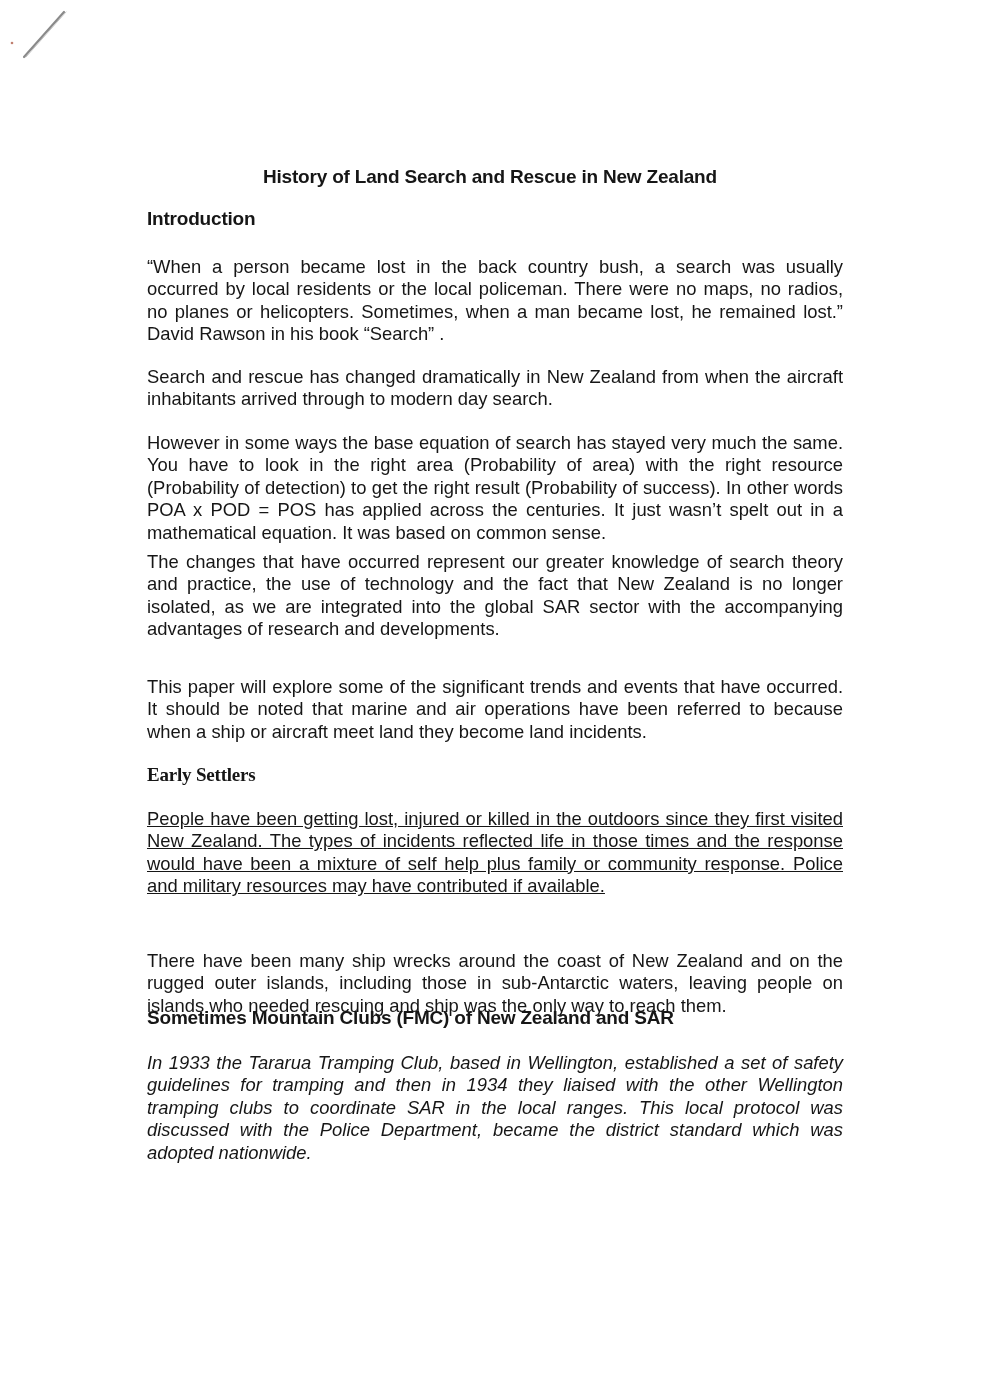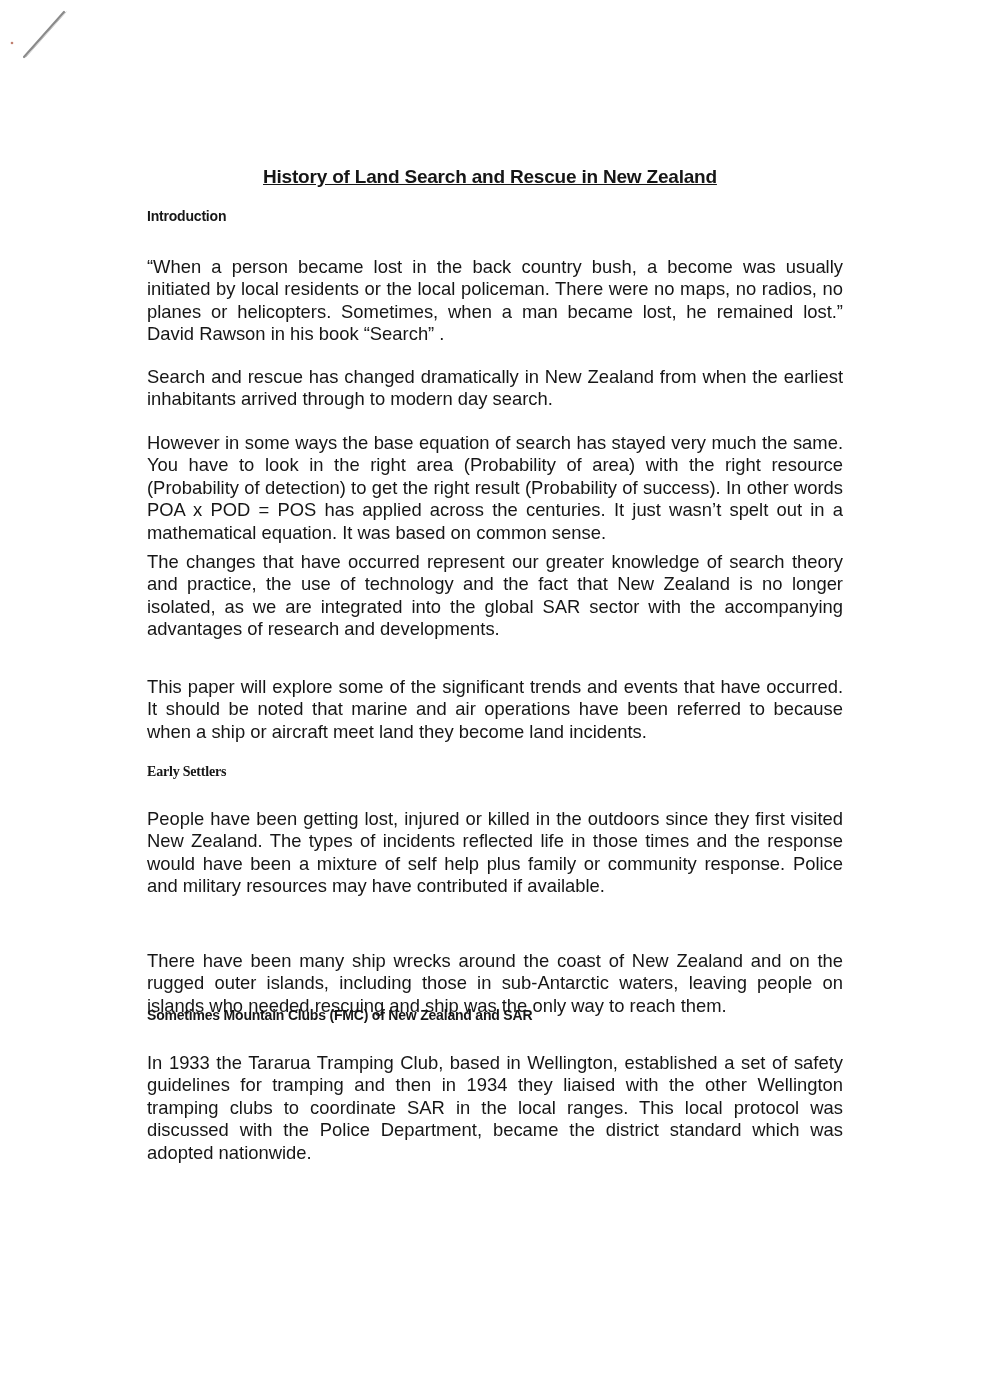--- a/index.html
+++ b/index.html
@@ -3,51 +3,51 @@
   <meta charset="utf-8">
   <style>
     html, body { margin: 0; padding: 0; background: #ffffff; }
     body {
       width: 1000px; height: 1385px; position: relative; overflow: hidden;
       font-family: "Liberation Sans", sans-serif; color: #161616;
     }
     .pen-mark { position: absolute; left: 0; top: 0; width: 80px; height: 70px; }
     .doc-title {
       position: absolute; left: 263px; top: 166px;
-      font-size: 19px; font-weight: bold; letter-spacing: -0.2px; margin: 0; text-decoration: underline;
+      font-size: 19px; font-weight: bold; letter-spacing: -0.2px; margin: 0;
     }
     .section-heading {
       position: absolute; left: 147px;
-      font-size: 14px; font-weight: bold; margin: 0; letter-spacing: -0.2px;
+      font-size: 19px; font-weight: bold; margin: 0; letter-spacing: -0.2px;
     }
     .para {
       position: absolute; left: 147px; width: 696px;
       font-size: 18.4px; line-height: 22.4px; margin: 0;
       text-align: justify; text-align-last: left;
     }
   </style>
 </head>
 <body>
 
 <svg class="pen-mark" viewBox="0 0 80 70">
   <line x1="64" y1="12" x2="24" y2="57" stroke="#8a8a8a" stroke-width="2.2" stroke-linecap="round"></line>
   <line x1="66" y1="12" x2="26" y2="57" stroke="#c4c4c4" stroke-width="1" stroke-linecap="round"></line>
   <circle cx="12" cy="43" r="1.3" fill="#c08070"></circle>
 </svg>
 
 <h1 class="doc-title">History of Land Search and Rescue in New Zealand</h1>
 
 <h2 class="section-heading" style="top:208px;">Introduction</h2>
 
-<p class="para" style="top:256px;">“When a person became lost in the back country bush, a become was usually initiated by local residents or the local policeman.  There were no maps, no radios, no planes or helicopters.  Sometimes, when a man became lost, he remained lost.”  David Rawson in his book “Search” .</p>
-<p class="para" style="top:366px;">Search and rescue has changed dramatically in New Zealand from when the earliest inhabitants arrived through to modern day search.</p>
+<p class="para" style="top:256px;">“When a person became lost in the back country bush, a search was usually occurred by local residents or the local policeman.  There were no maps, no radios, no planes or helicopters.  Sometimes, when a man became lost, he remained lost.”  David Rawson in his book “Search” .</p>
+<p class="para" style="top:366px;">Search and rescue has changed dramatically in New Zealand from when the aircraft inhabitants arrived through to modern day search.</p>
 <p class="para" style="top:432px;">However in some ways the base equation of search has stayed very much the same.  You have to look in the right area (Probability of area) with the right resource (Probability of detection) to get the right result (Probability of success).  In other words POA x POD = POS has applied across the centuries.  It just wasn’t spelt out in a mathematical equation.  It was based on common sense.</p>
 <p class="para" style="top:551px;">The changes that have occurred represent our greater knowledge of search theory and practice, the use of technology and the fact that New Zealand is no longer isolated, as we are integrated into the global SAR sector with the accompanying advantages of research and developments.</p>
 <p class="para" style="top:676px;">This paper will explore some of the significant trends and events that have occurred.  It should be noted that marine and air operations have been referred to because when a ship or aircraft meet land they become land incidents.</p>
 
 <h2 class="section-heading" style="top:764px;font-family:Liberation Serif, serif;">Early Settlers</h2>
 
-<p class="para" style="top:808px;">People have been getting lost, injured or killed in the outdoors since they first visited New Zealand.  The types of incidents reflected life in those times and the response would have been a mixture of self help plus family or community response.  Police and military resources may have contributed if available.</p>
+<p class="para" style="top:808px;text-decoration:underline;">People have been getting lost, injured or killed in the outdoors since they first visited New Zealand.  The types of incidents reflected life in those times and the response would have been a mixture of self help plus family or community response.  Police and military resources may have contributed if available.</p>
 <p class="para" style="top:950px;">There have been many ship wrecks around the coast of New Zealand and on the rugged outer islands, including those in sub-Antarctic waters, leaving people on islands who needed rescuing and ship was the only way to reach them.</p>
 
 <h2 class="section-heading" style="top:1007px;">Sometimes Mountain Clubs (FMC) of New Zealand and SAR</h2>
 
-<p class="para" style="top:1052px;">In 1933 the Tararua Tramping Club, based in Wellington, established a set of safety guidelines for tramping and then in 1934 they liaised with the other Wellington tramping clubs to coordinate SAR in the local ranges. This local protocol was discussed with the Police Department, became the district standard which  was adopted nationwide.</p>
+<p class="para" style="top:1052px;font-style:italic;">In 1933 the Tararua Tramping Club, based in Wellington, established a set of safety guidelines for tramping and then in 1934 they liaised with the other Wellington tramping clubs to coordinate SAR in the local ranges. This local protocol was discussed with the Police Department, became the district standard which  was adopted nationwide.</p>
 
 </body></html>

